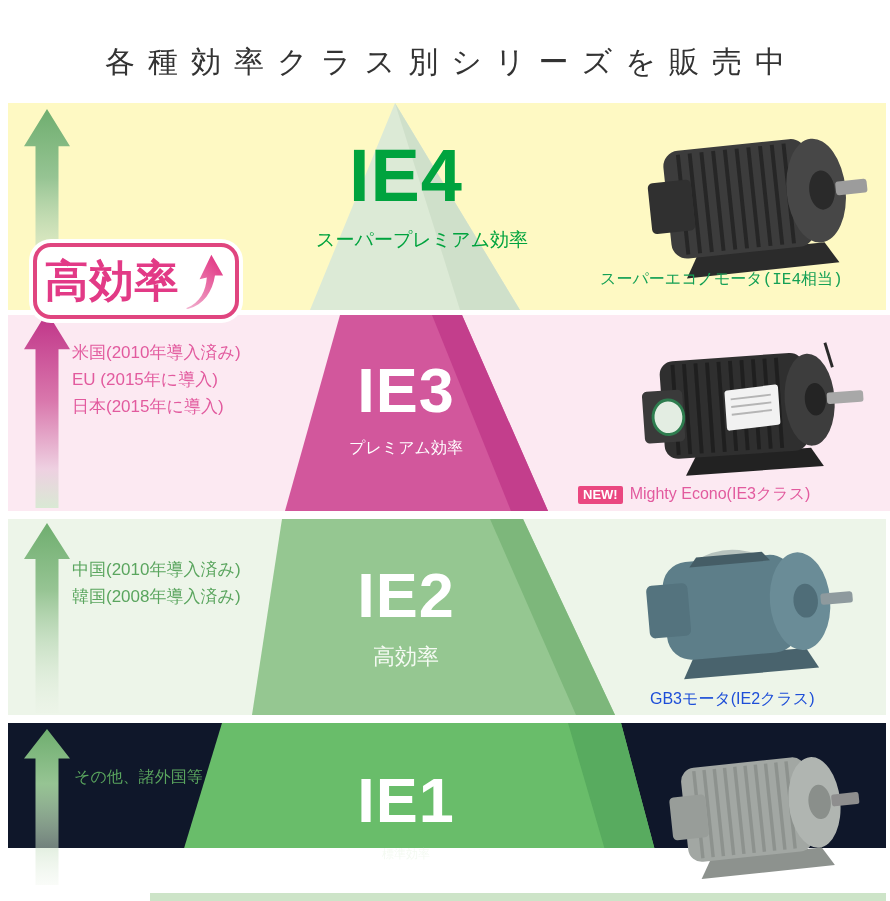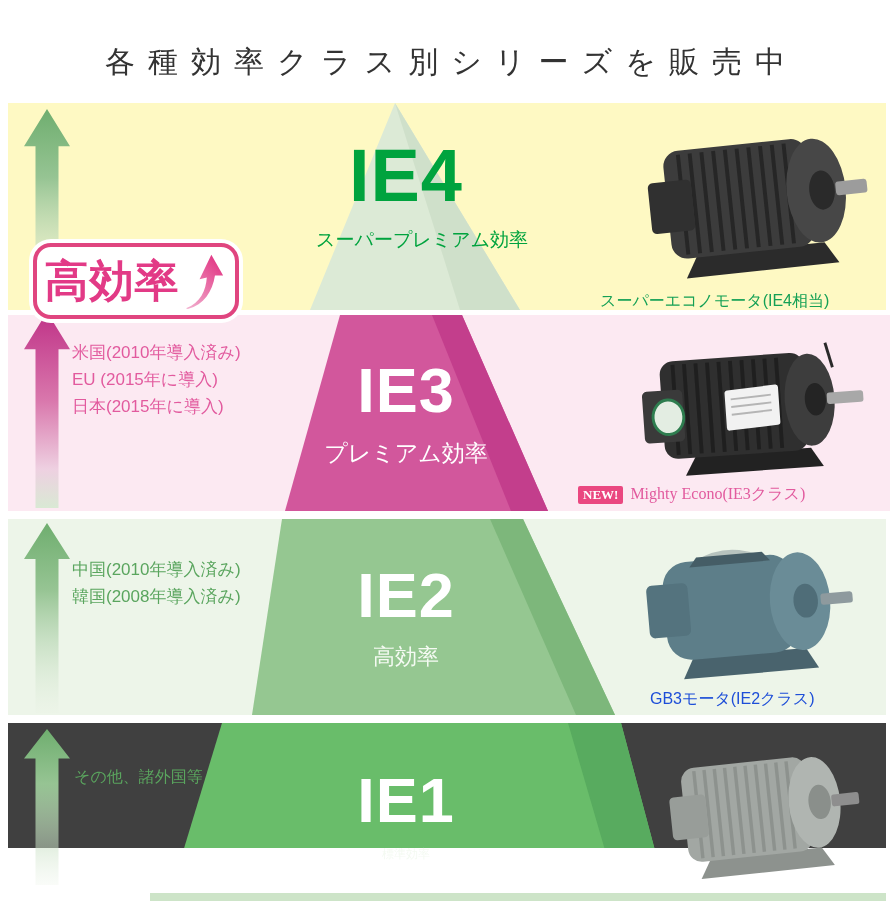--- a/index.html
+++ b/index.html
@@ -9,21 +9,21 @@
   }
   .title {
     position:absolute; top:42px; left:0; width:100%; margin:0;
     text-align:center; font-size:30px; font-weight:500; color:#333333;
     letter-spacing:13px; text-indent:13px; white-space:nowrap;
   }
   .tier { position:absolute; left:8px; width:878px; }
   .tier-ie4 { top:103px; height:207px; background:#fef9c3; }
   .tier-ie3 { top:315px; height:196px; background:#fce9f2;padding-left:20px; }
   .tier-ie2 { top:519px; height:196px; background:#edf5e9; }
-  .tier-ie1 { top:723px; height:125px; background:#404040; }
+  .tier-ie1 { top:723px; height:125px; background:#0f172a; }
 
   .shape { position:absolute; inset:0; }
   
   .apex-main { background:#dcead6; clip-path:polygon(387px 0, 512px 207px, 302px 207px); }
   .apex-band { background:#cfe0ca; clip-path:polygon(387px 0, 512px 207px, 452px 207px); }
   
   .trap-ie3-main { background:#d2579c; clip-path:polygon(332px 0, 454px 0, 540px 196px, 277px 196px); }
   .trap-ie3-band { background:#c33e8c; clip-path:polygon(424px 0, 454px 0, 540px 196px, 503px 196px); }
   
   .trap-ie2-main { background:#95c791; clip-path:polygon(274px 0, 515px 0, 607px 196px, 244px 196px); }
@@ -35,21 +35,21 @@
   .tier-center { position:absolute; left:308px; width:180px; text-align:center; z-index:3; }
   .tc-ie4 { top:36px; }
   .tc-ie3 { top:44px; }
   .tc-ie2 { top:45px; }
   .tc-ie1 { top:46px; }
   .big-label { font-weight:bold; line-height:1; letter-spacing:1px; }
   .big-ie4 { font-size:74px; color:#00a33e; }
   .big-white { font-size:63px; color:#ffffff; }
   .tier-subtitle { font-weight:normal; white-space:nowrap; }
   .sub-ie4 { margin-top:14px; font-size:19px; color:#00a33e; }
-  .sub-ie3 { margin-top:16px; font-size:23px; color:#ffffff; }
+  .sub-ie3 { margin-top:16px; font-size:16px; color:#ffffff; }
   .sub-ie2 { margin-top:15px; font-size:22px; color:#f4faf2; }
   .sub-ie1 { margin-top:14px; font-size:12px; color:#f4faf2; }
 
   .side-text { position:absolute; z-index:3; font-size:17px; line-height:27px; white-space:nowrap; }
   .side-pink  { left:64px; top:24px; color:#e25a9e; }
   .side-ie2   { left:64px; top:37px; color:#5aa55e; }
   .side-ie1   { left:66px; top:40px; color:#5aa55e; font-size:16px; }
 
   .arrow { position:absolute; z-index:2; }
   .arrow-ie4 { left:16px; top:6px;  width:46px; height:196px; }
@@ -57,22 +57,22 @@
   .arrow-ie2 { left:16px; top:4px;  width:46px; height:190px; }
   .arrow-ie1 { left:16px; top:6px;  width:46px; height:156px; }
 
   .motor { position:absolute; z-index:2; }
   .motor-ie4 { left:630px; top:10px;  width:236px; height:168px; }
   .motor-ie3 { left:612px; top:20px;  width:252px; height:144px; }
   .motor-ie2 { left:622px; top:6px;   width:232px; height:160px; }
   .motor-ie1 { left:640px; top:12px;  width:228px; height:146px; }
 
   .caption { position:absolute; z-index:4; font-size:16px; white-space:nowrap; }
-  .cap-ie4 { left:592px; top:188px; color:#14a055; }
-  .cap-ie3 { left:570px; top:169px; color:#e25a9e; display:flex; align-items:center; gap:7px;font-family:Liberation Serif, serif; }
+  .cap-ie4 { left:592px; top:166px; color:#14a055;font-family:Liberation Mono, monospace; }
+  .cap-ie3 { left:570px; top:169px; color:#e25a9e; display:flex; align-items:center; gap:7px; }
   .cap-ie2 { left:642px; top:170px; color:#1d4ed8; }
   .new-badge {
     background:#ea4780; color:#ffffff; font-size:13px; font-weight:bold;
     padding:2px 5px 3px 5px; border-radius:2px; line-height:1;
   }
 
   .hi-badge {
     position:absolute; left:33px; top:243px; width:198px; height:68px; z-index:6;
     background:#ffffff; border:4px solid #e0457f; border-radius:18px;
     box-shadow:0 0 0 4px #ffffff;

